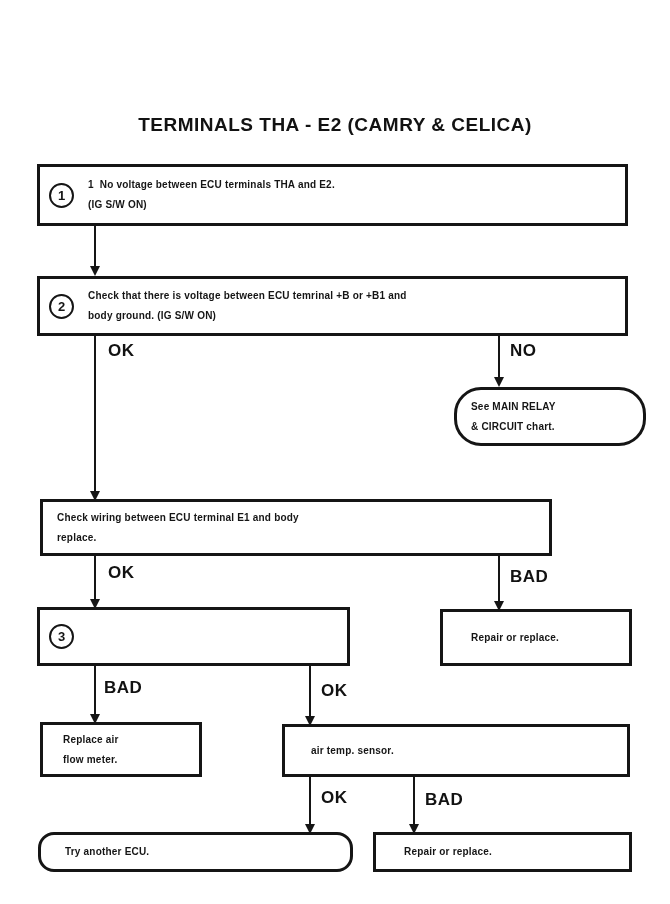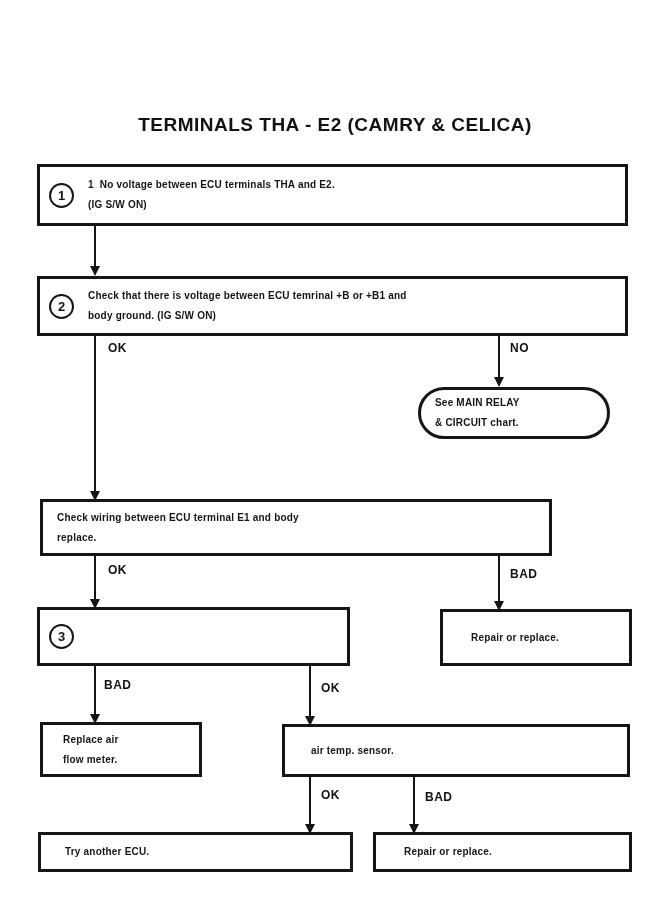--- a/index.html
+++ b/index.html
@@ -69,21 +69,21 @@
   .arrowhead {
     position: absolute;
     width: 0;
     height: 0;
     border-left: 5px solid transparent;
     border-right: 5px solid transparent;
     border-top: 10px solid #151515;
   }
   .branch-label {
     position: absolute;
-    font-size: 12px;
+    font-size: 17px;
     font-weight: 700;
     letter-spacing: 0.5px;
     color: #121212;
   }
 </style>
 </head>
 <body>
 
 <div class="page">
 
@@ -109,21 +109,21 @@
   </div>
 
   <div class="vline" style="left:94px; top:292px; height:158px;"></div>
   <div class="arrowhead" style="left:90px; top:447px;"></div>
   <div class="branch-label" style="left:108px; top:297px;">OK</div>
 
   <div class="vline" style="left:498px; top:292px; height:43px;"></div>
   <div class="arrowhead" style="left:494px; top:333px;"></div>
   <div class="branch-label" style="left:510px; top:297px;">NO</div>
 
-  <div class="node" style="left:418px; top:343px; width:192px; height:52px;border-radius:27px;">
+  <div class="node" style="left:454px; top:343px; width:192px; height:59px;border-radius:27px;">
     <div class="node-text">
       <div class="line">See MAIN RELAY</div>
       <div class="line">&amp; CIRCUIT chart.</div>
     </div>
   </div>
 
   <div class="node" style="left:40px; top:455px; width:512px; height:57px;">
     <div class="node-text">
       <div class="line">Check wiring between ECU terminal E1 and body</div>
       <div class="line">replace.</div>
@@ -170,21 +170,21 @@
   </div>
 
   <div class="vline" style="left:309px; top:733px; height:50px;"></div>
   <div class="arrowhead" style="left:305px; top:780px;"></div>
   <div class="branch-label" style="left:321px; top:744px;">OK</div>
 
   <div class="vline" style="left:413px; top:733px; height:50px;"></div>
   <div class="arrowhead" style="left:409px; top:780px;"></div>
   <div class="branch-label" style="left:425px; top:746px;">BAD</div>
 
-  <div class="node" style="left:38px; top:788px; width:315px; height:40px;">
+  <div class="node" style="left:38px; top:788px; width:315px; height:40px;border-radius:16px;">
     <div class="node-text" style="padding-left:24px;">
       <div class="line">Try another ECU.</div>
     </div>
   </div>
 
   <div class="node" style="left:373px; top:788px; width:259px; height:40px;">
     <div class="node-text" style="padding-left:28px;">
       <div class="line">Repair or replace.</div>
     </div>
   </div>

